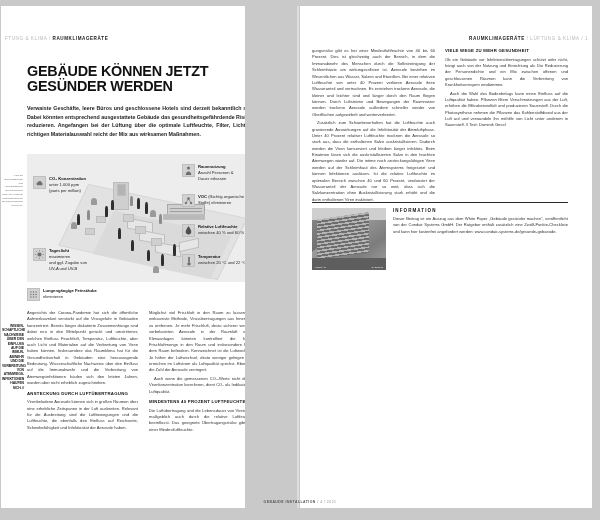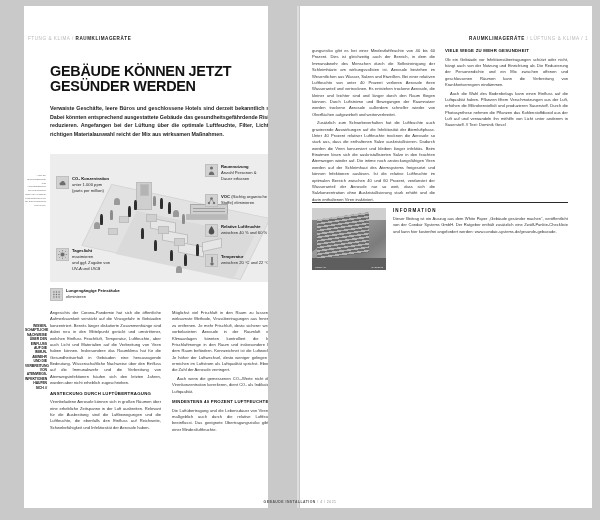--- a/index.html
+++ b/index.html
@@ -15,21 +15,21 @@
     width: 600px; height: 520px;
     background: #c9c9c9;
   }
   
   .page {
     position: absolute;
     top: 6px; height: 502px;
     background: #ffffff;
     overflow: hidden;
   }
-  .page-left  { left: 24px;  width: 244px; }
+  .page-left  { left: 1px;  width: 244px; }
   .page-right { left: 300px; width: 292px; }
   .gutter {
     position: absolute; left: 296px; top: 6px;
     width: 4px; height: 502px;
     background: linear-gradient(to right,#bdbdbd,#e9e9e9,#bdbdbd);
   }
 
   
   .runhead {
     position: absolute; top: 30px;

